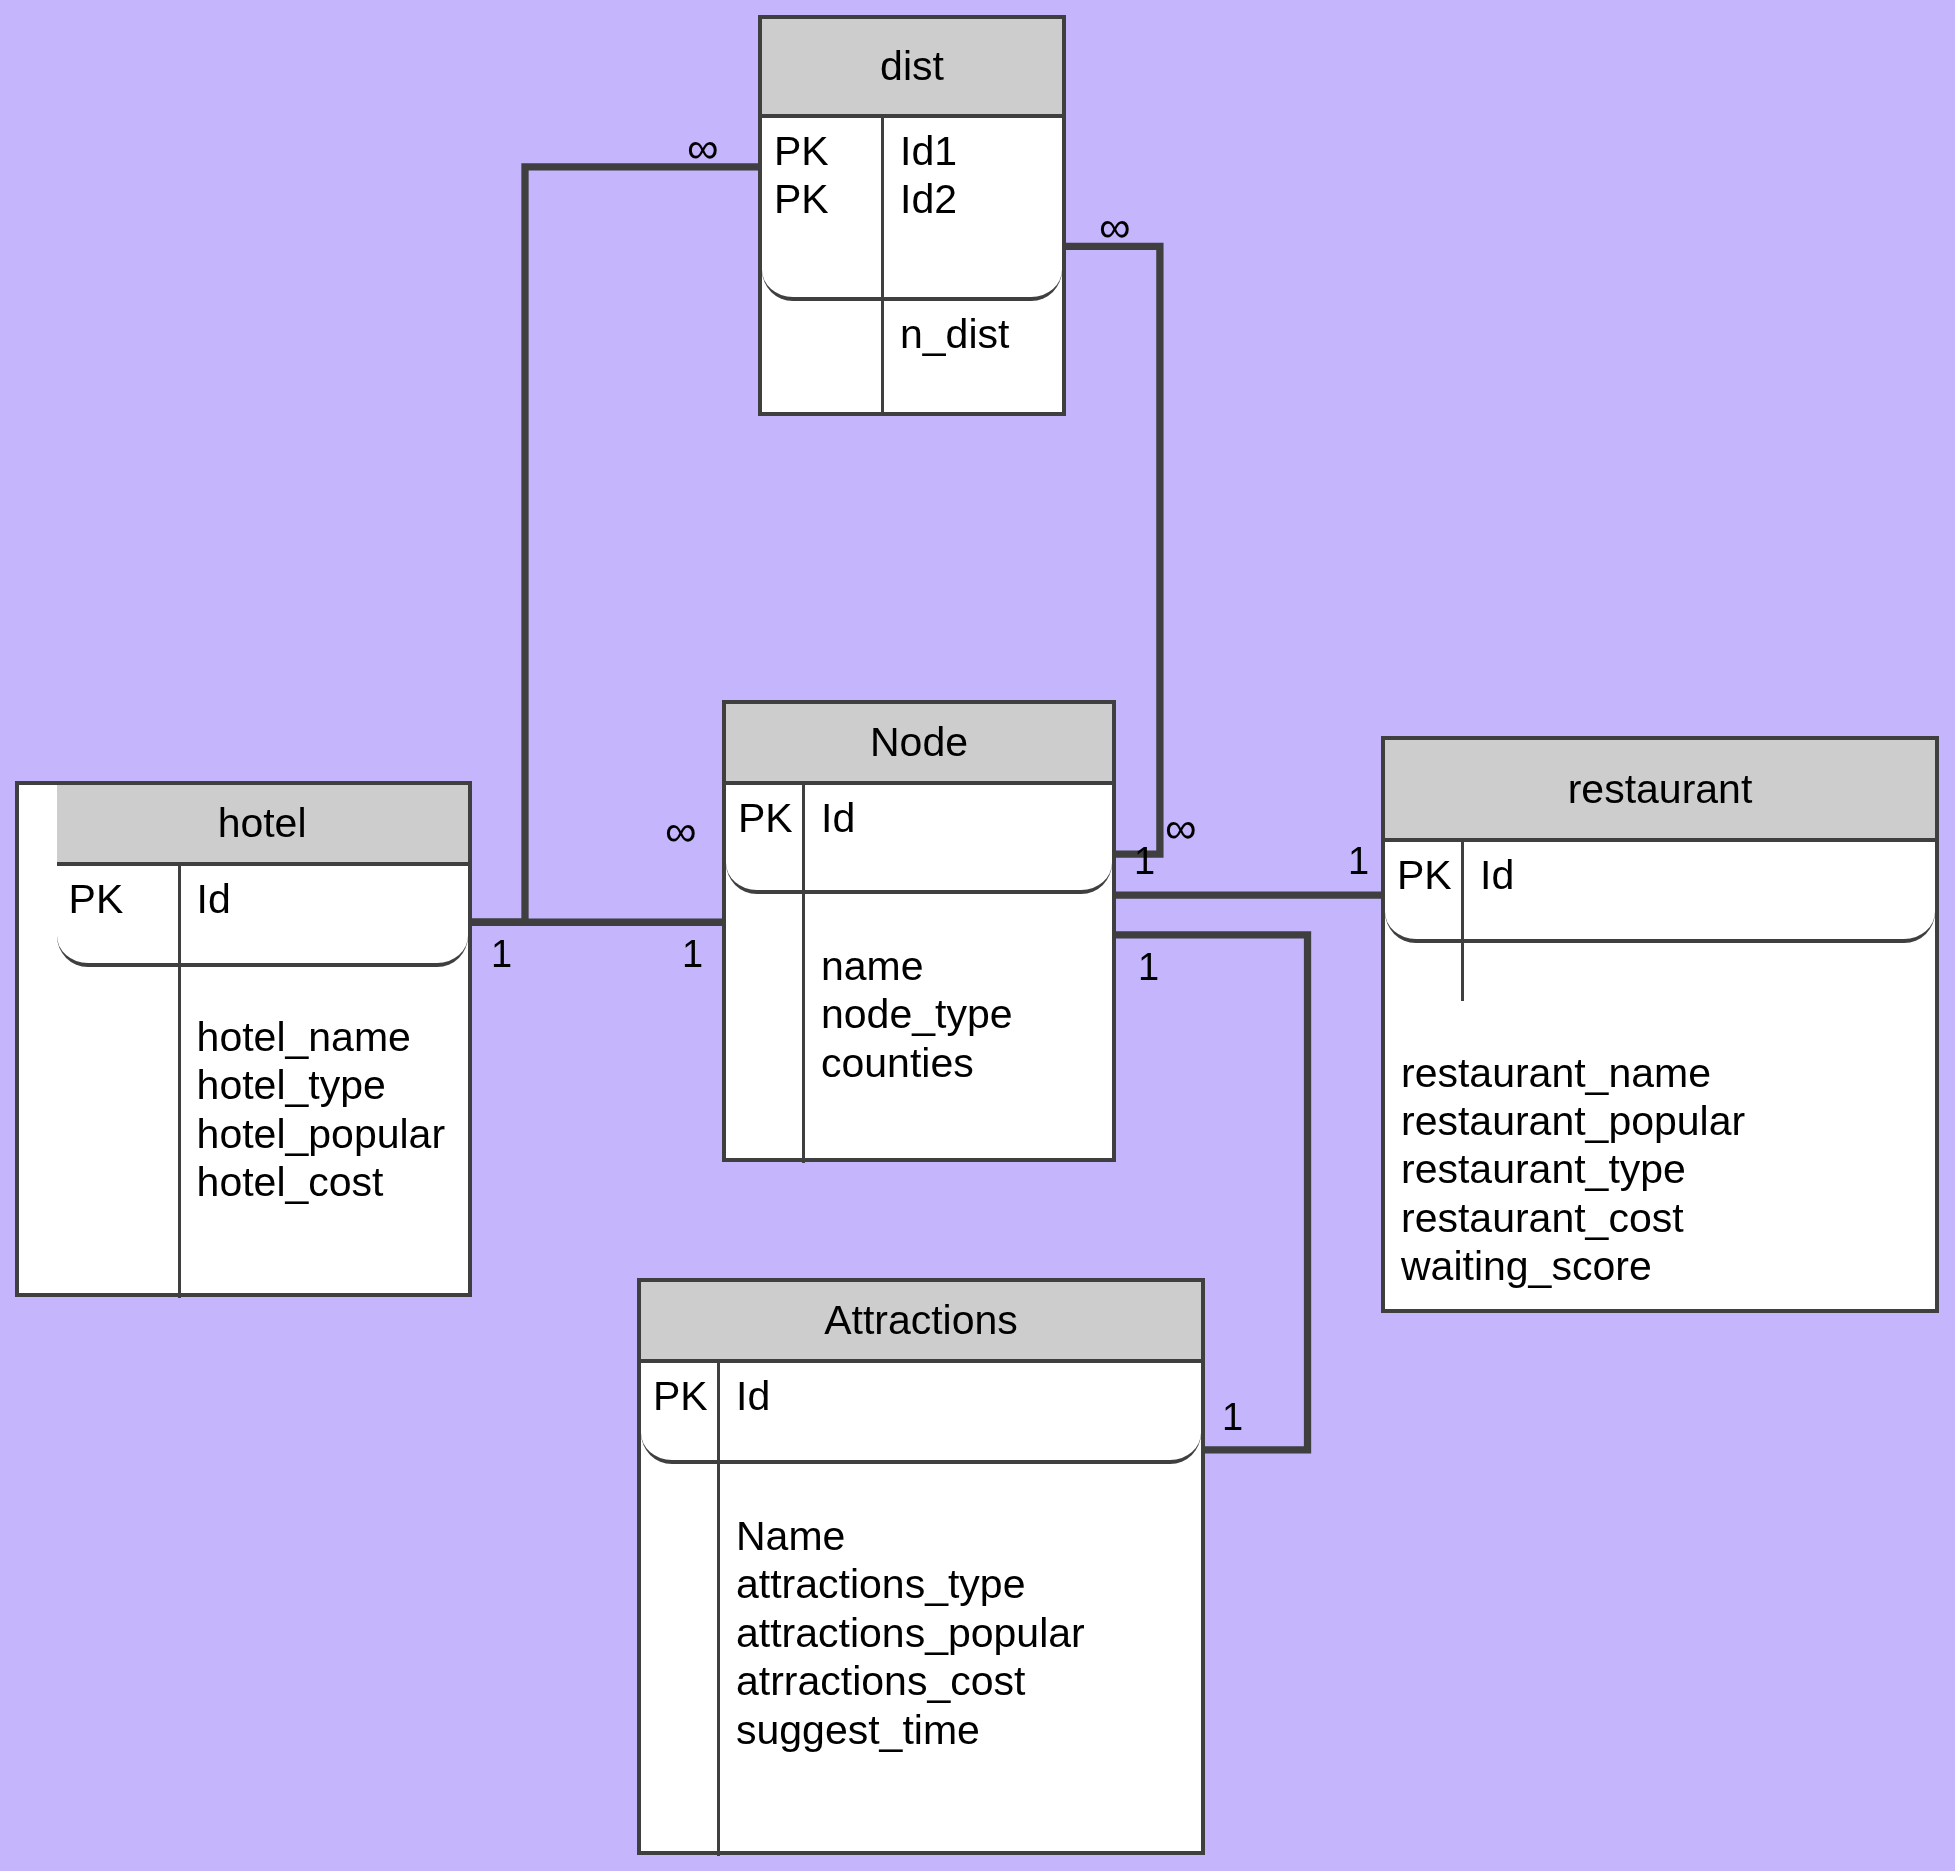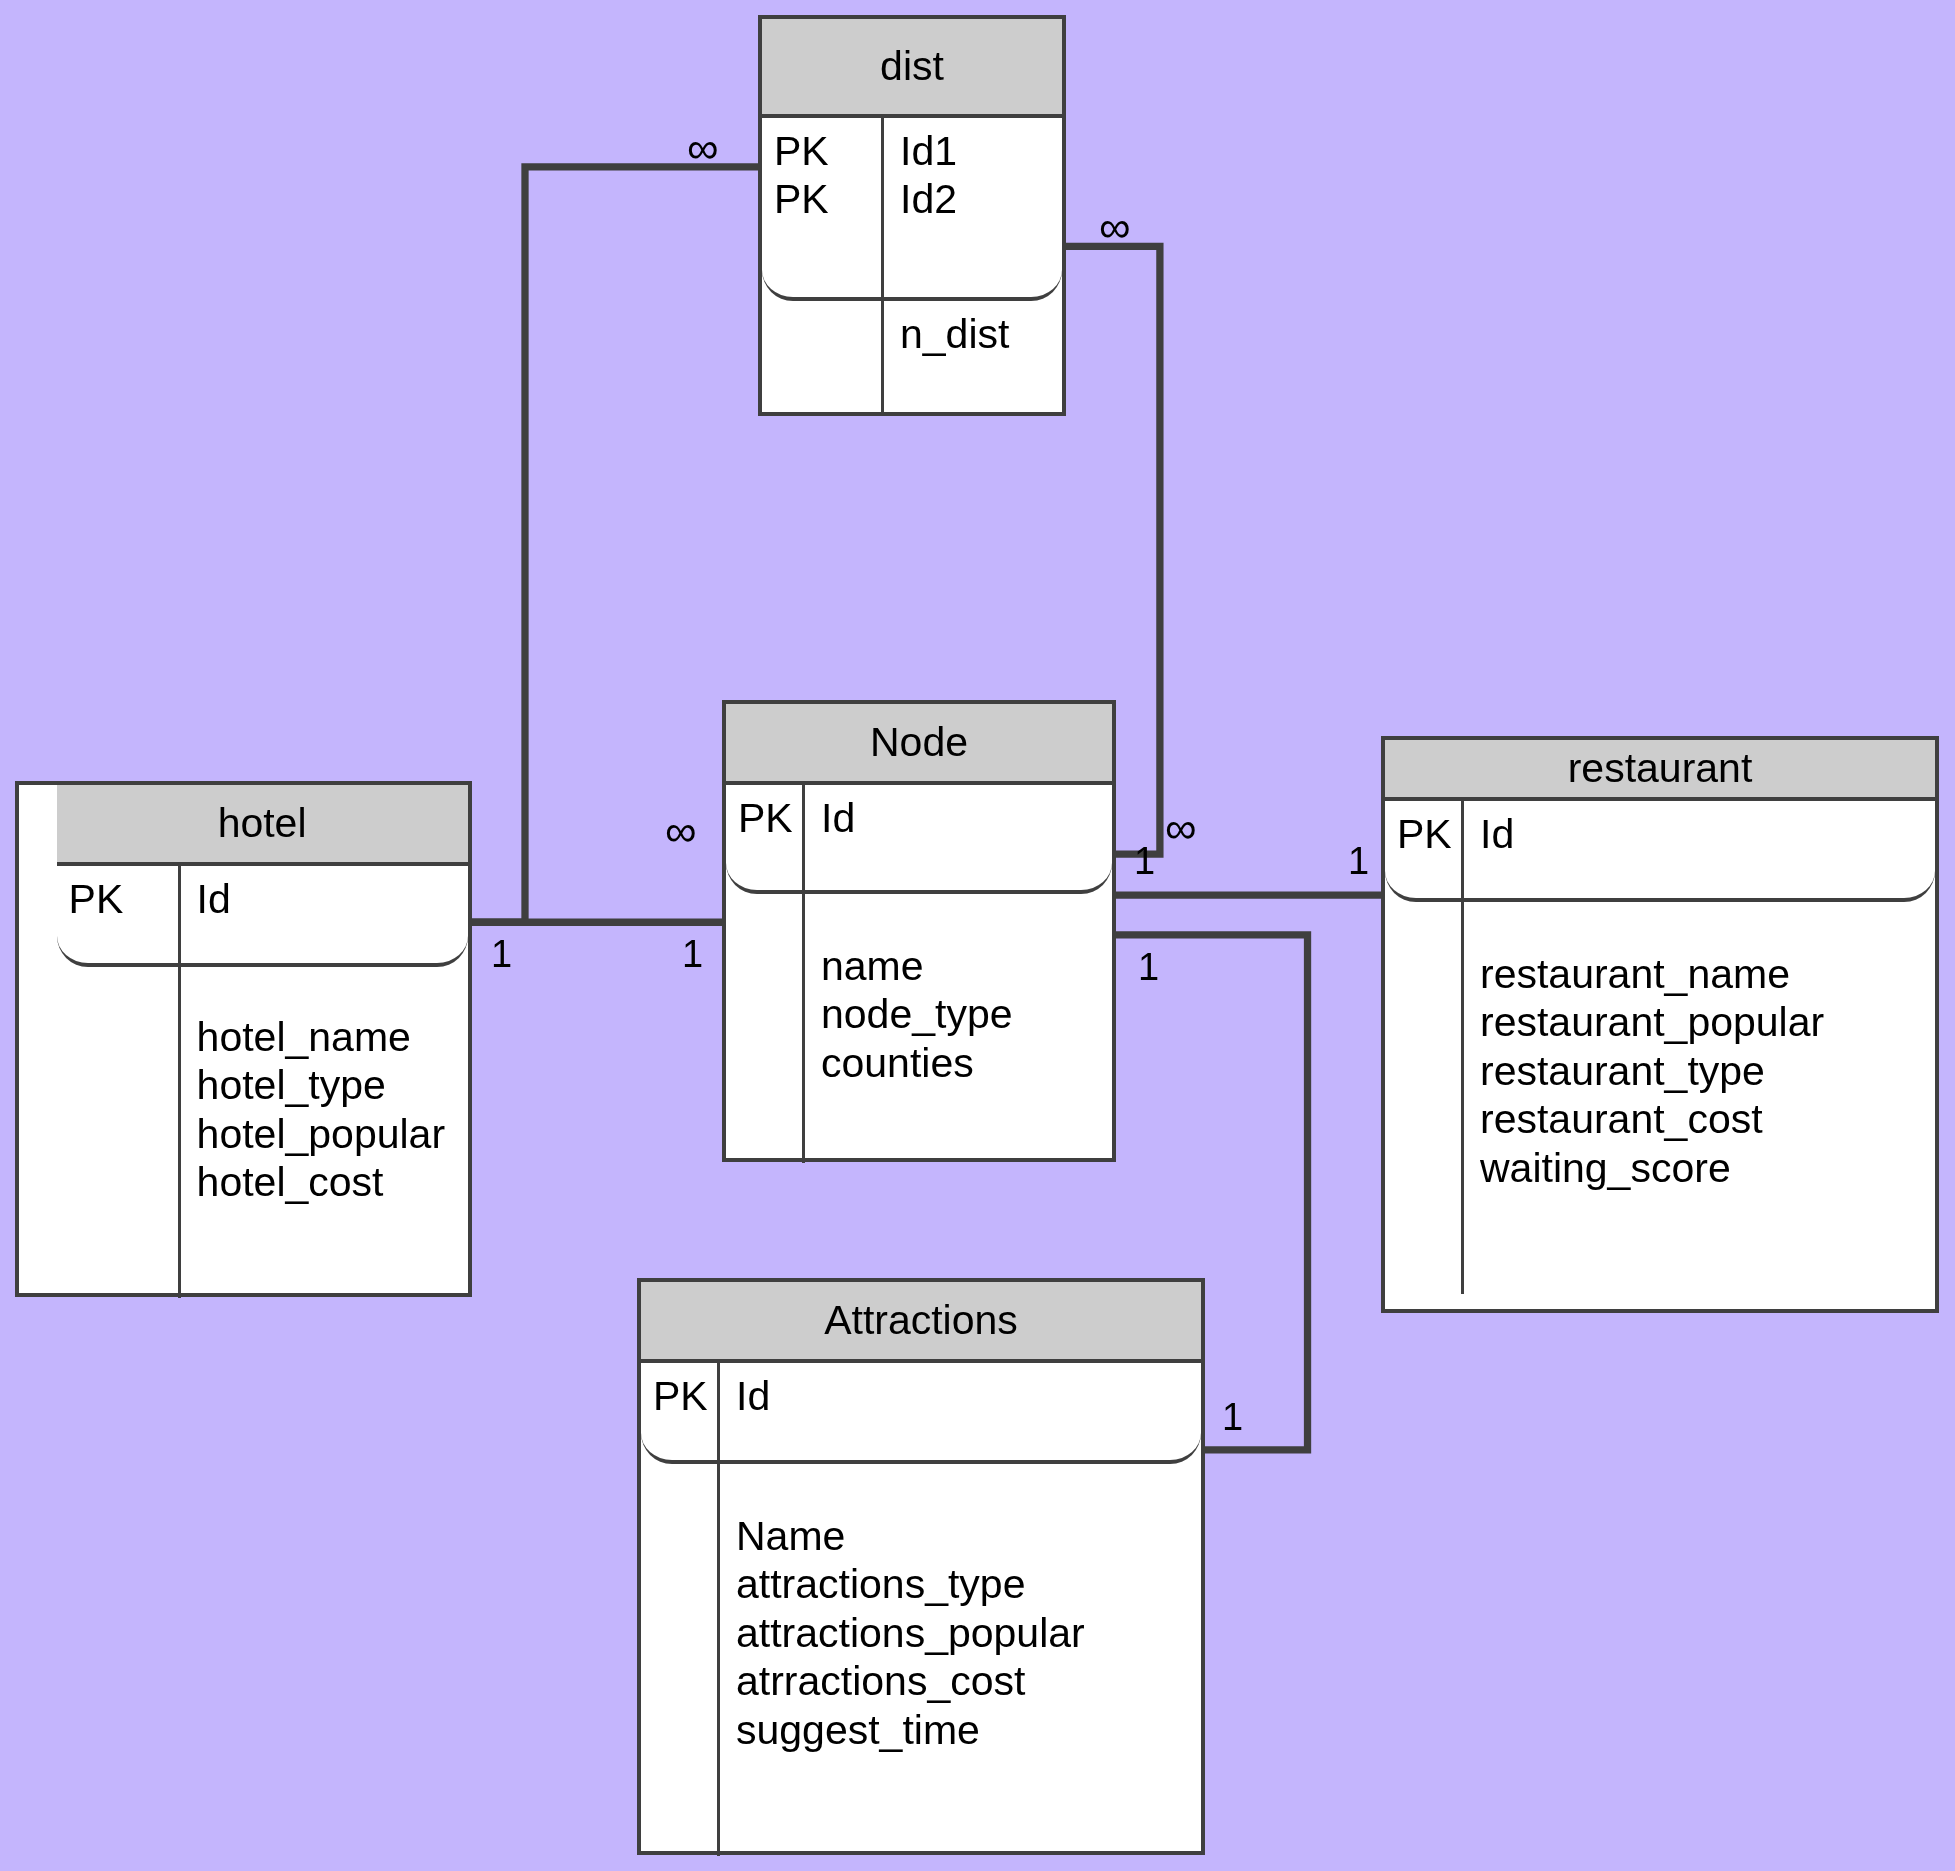--- a/index.html
+++ b/index.html
@@ -182,31 +182,31 @@
         <div class="cell-attr" style="padding-top:48px;">
           <div class="attr-line">name</div>
           <div class="attr-line">node_type</div>
           <div class="attr-line">counties</div>
         </div>
       </div>
     </div>
   </div>
 
   <div class="entity" style="left:1381px; top:736px; width:558px; height:577px;">
-    <div class="entity-title" style="height:61px;text-align:right;">restaurant</div>
+    <div class="entity-title" style="height:102px;text-align:right;">restaurant</div>
     <div class="entity-body">
       <div class="row key-row" style="height:97px;">
         <div class="cell-key" style="width:79px;">
           <div>PK</div>
         </div>
         <div class="cell-attr">
           <div class="attr-line"><span class="pk-name">Id</span></div>
         </div>
       </div>
-      <div class="row" style="height:392px;">
+      <div class="row" style="height:392px;flex-direction:column;">
         <div class="cell-key" style="width:79px;">&nbsp;</div>
         <div class="cell-attr" style="padding-top:48px;">
           <div class="attr-line">restaurant_name</div>
           <div class="attr-line">restaurant_popular</div>
           <div class="attr-line">restaurant_type</div>
           <div class="attr-line">restaurant_cost</div>
           <div class="attr-line">waiting_score</div>
         </div>
       </div>
     </div>

